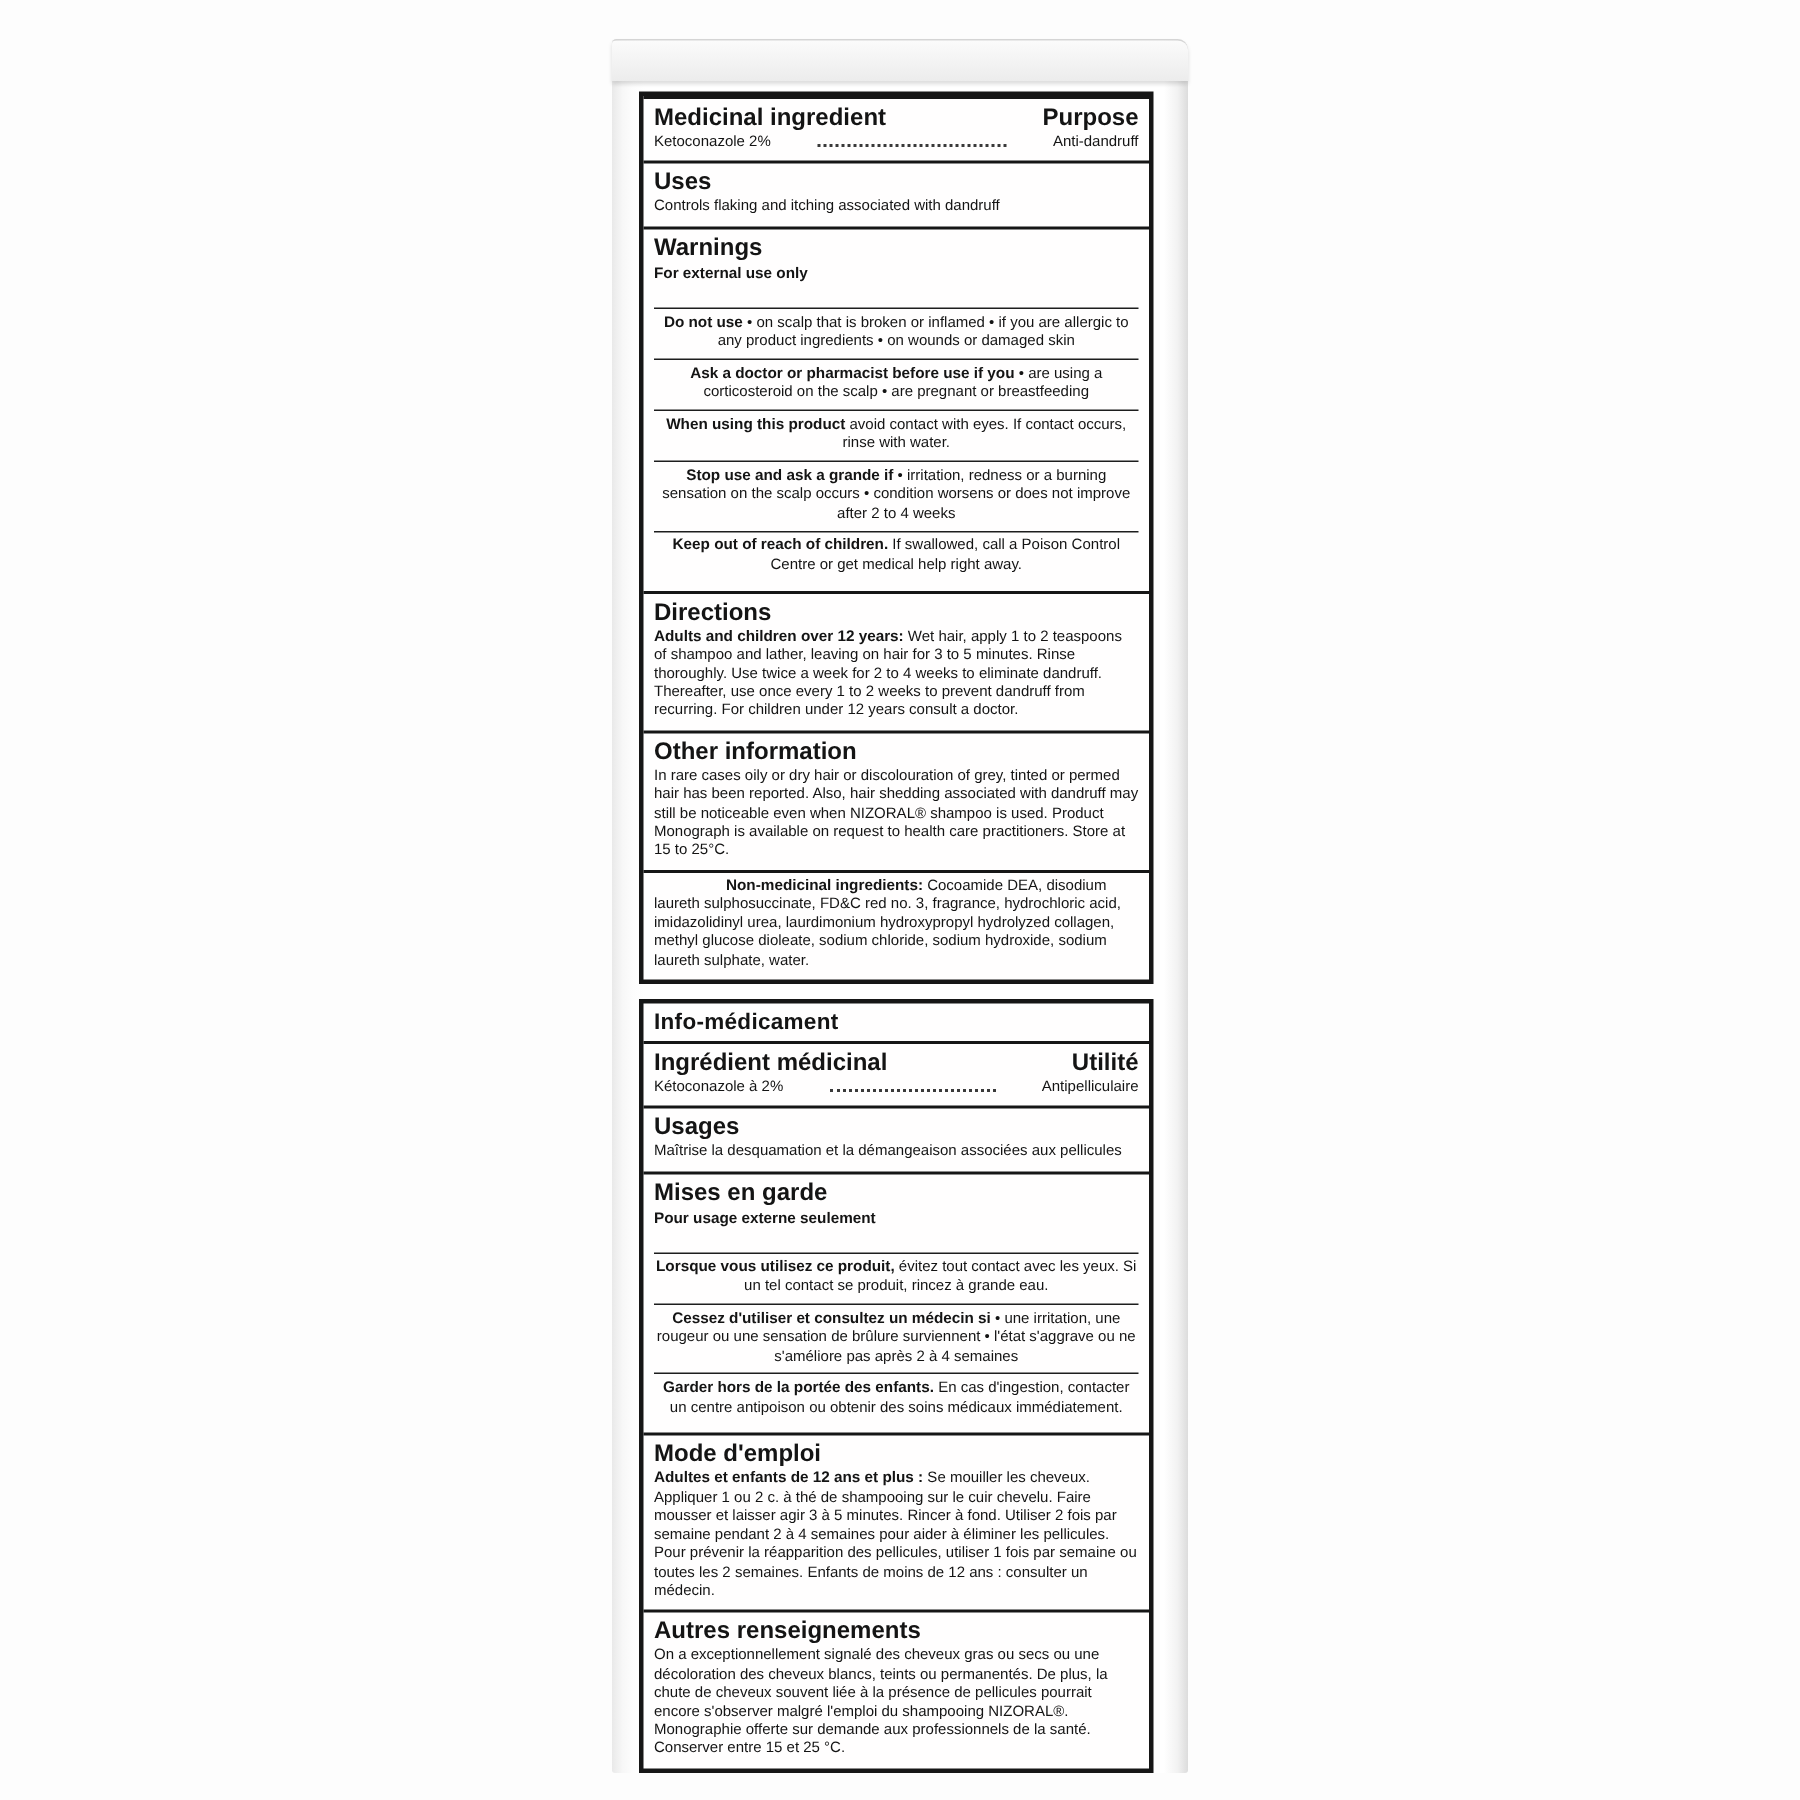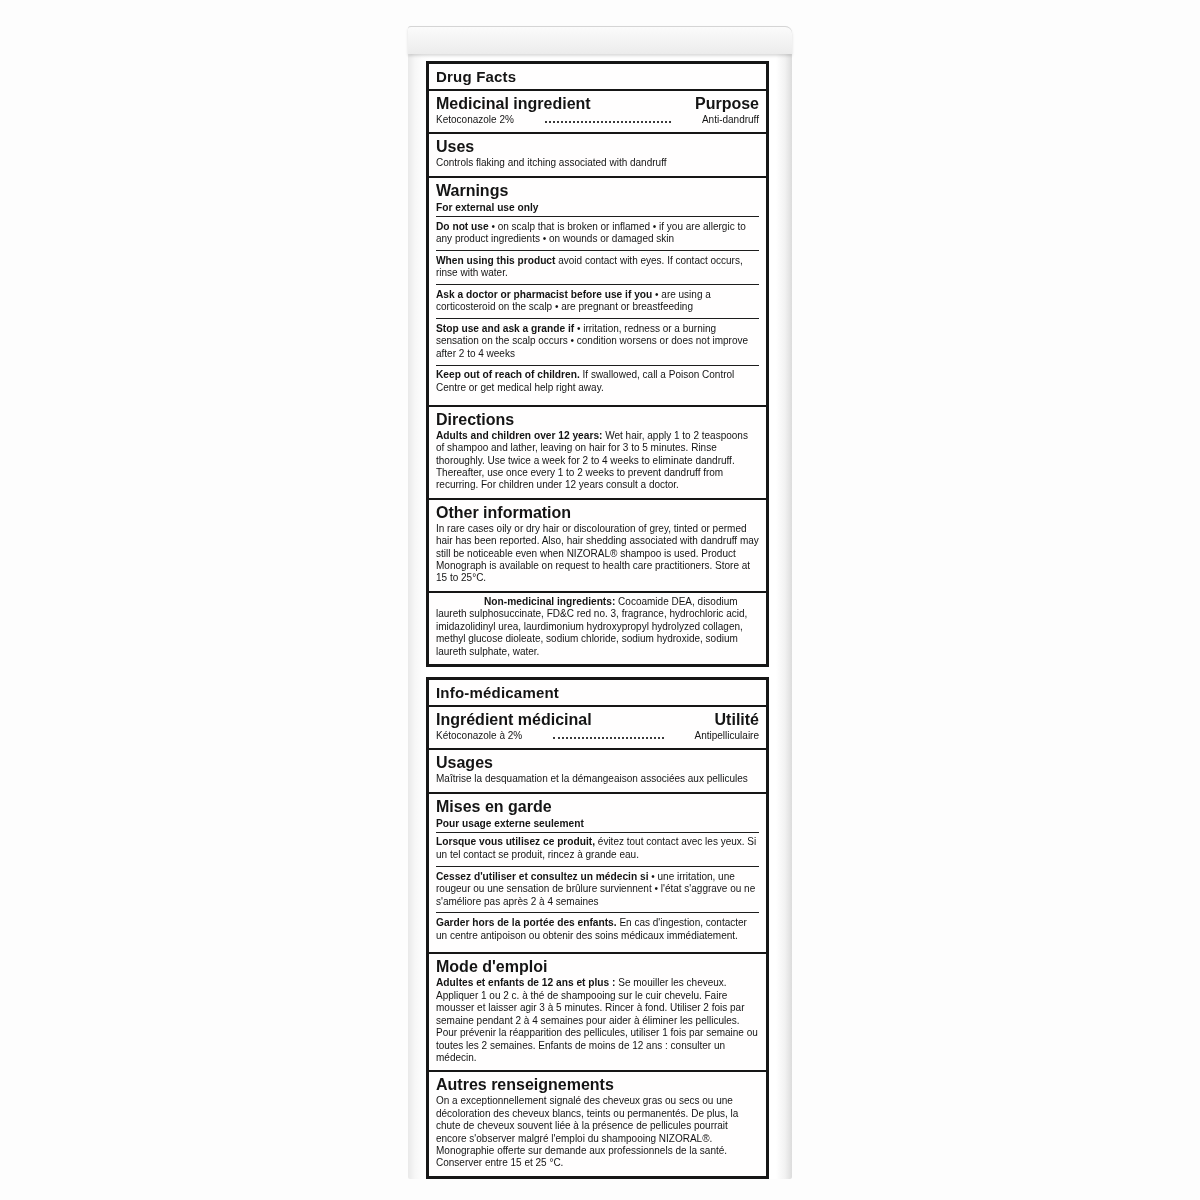--- a/index.html
+++ b/index.html
@@ -21,34 +21,31 @@
   .h-title{font-size:15px;font-weight:700;letter-spacing:.2px;}
   .h-sec{font-size:16px;font-weight:700;line-height:1.25;}
   .h-sub{font-size:10.2px;font-weight:700;line-height:1.3;}
   .body-text{font-size:10px;line-height:1.24;margin:0;gap:27px;}
   .body-text b{font-size:10.2px;}
   .lead-big{font-size:11px;margin-left:48px;}
   .row-flex{display:flex;justify-content:space-between;align-items:baseline;}
   .leader{flex:1;margin:0 4px 3px 4px;border-bottom:2px dotted #3a3a3a;align-self:flex-end;}
   .warn-item{padding:3.5px 0 4.5px 0;}
   .warn-item + .warn-item{border-top:1px solid #1d1d1d;}
-  .warn-wrap{margin-top:2px;border-top:1px solid #1d1d1d;}
+  .warn-wrap{margin-top:16px;border-top:1px solid #1d1d1d;text-align:center;}
 </style>
 </head>
 <body>
 
 <div class="scene">
   <div class="box">
     <div class="box-top"></div>
     <div class="box-face">
 
       <div class="dftable">
-        <div class="sec first">
-          <span class="h-title">Drug Facts</span>
-        </div>
 
         <div class="sec">
           <div class="row-flex">
             <span class="h-sec">Medicinal ingredient</span>
             <span class="h-sec">Purpose</span>
           </div>
           <div class="row-flex body-text">
             <span>Ketoconazole 2%</span>
             <span class="leader"></span>
             <span>Anti-dandruff</span>
@@ -61,24 +58,24 @@
         </div>
 
         <div class="sec">
           <div class="h-sec">Warnings</div>
           <div class="h-sub">For external use only</div>
           <div class="warn-wrap">
             <div class="warn-item">
               <p class="body-text"><b>Do not use</b><span> • on scalp that is broken or inflamed • if you are allergic to any product ingredients • on wounds or damaged skin</span></p>
             </div>
             <div class="warn-item">
-              <p class="body-text"><b>When using this product</b><span> avoid contact with eyes. If contact occurs, rinse with water.</span></p>
+              <p class="body-text"><b>Ask a doctor or pharmacist before use if you</b><span> • are using a corticosteroid on the scalp • are pregnant or breastfeeding</span></p>
             </div>
             <div class="warn-item">
-              <p class="body-text"><b>Ask a doctor or pharmacist before use if you</b><span> • are using a corticosteroid on the scalp • are pregnant or breastfeeding</span></p>
+              <p class="body-text"><b>When using this product</b><span> avoid contact with eyes. If contact occurs, rinse with water.</span></p>
             </div>
             <div class="warn-item">
               <p class="body-text"><b>Stop use and ask a grande if</b><span> • irritation, redness or a burning sensation on the scalp occurs • condition worsens or does not improve after 2 to 4 weeks</span></p>
             </div>
             <div class="warn-item">
               <p class="body-text"><b>Keep out of reach of children.</b><span> If swallowed, call a Poison Control Centre or get medical help right away.</span></p>
             </div>
           </div>
         </div>
 

